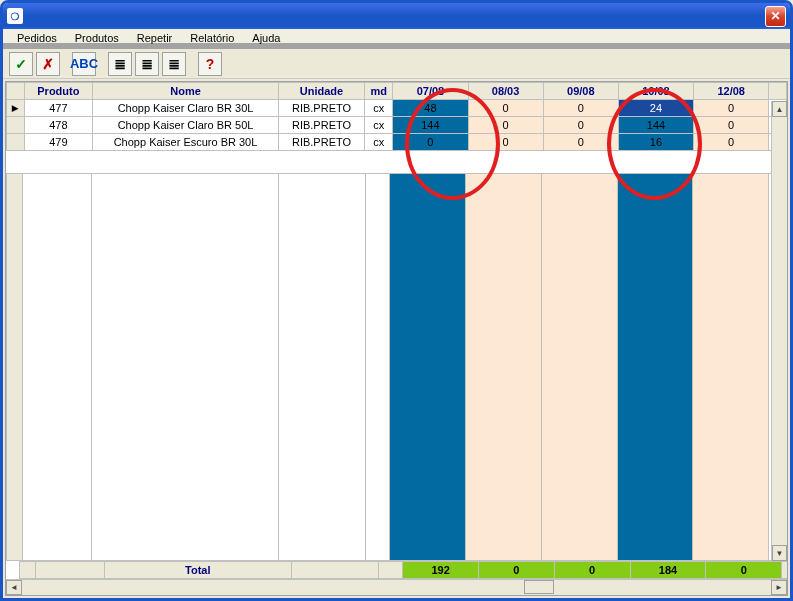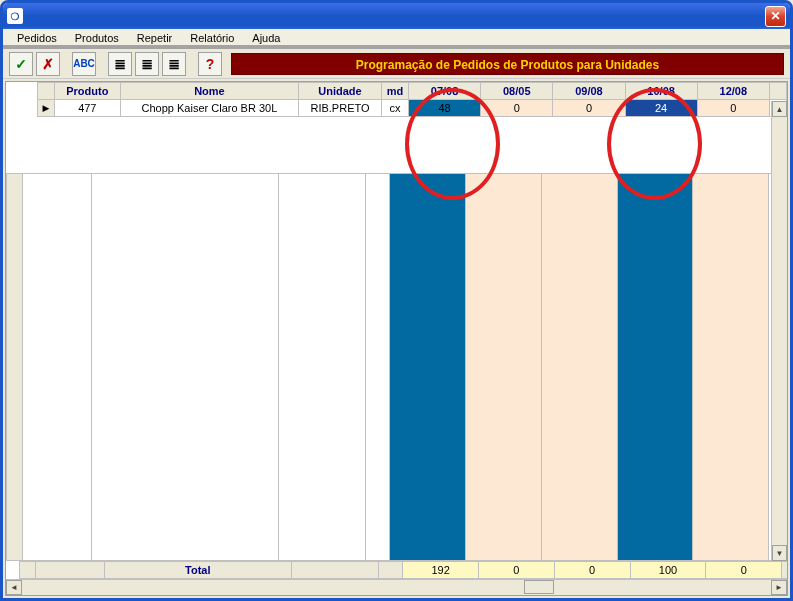--- a/index.html
+++ b/index.html
@@ -55,21 +55,21 @@
     justify-content: center;
     cursor: pointer;
     font-size: 12px;
   }
   .menubar {
     height: 20px;
     background: #f0efe2;
     display: flex;
     gap: 2px;
     padding: 2px 6px;
-    border-bottom: 4px solid #a3a3a3;
+    border-bottom: 6px solid #a3a3a3;
   }
   .menubar span {
     padding: 1px 8px;
     cursor: default;
   }
   .toolbar {
     height: 30px;
     display: flex;
     align-items: center;
     padding: 2px 6px;
@@ -83,21 +83,21 @@
     background: #f5f5f0;
     display: flex;
     align-items: center;
     justify-content: center;
     cursor: pointer;
     font-size: 14px;
     font-weight: bold;
   }
   .tbtn.green { color: #008000; }
   .tbtn.red { color: #c00000; }
-  .tbtn.blue { color: #0040c0; font-size:10px; }
+  .tbtn.blue { color: #0040c0; font-size:13px; }
   .tbtn.help { color: #c00000; }
   .tsep { width: 6px; }
   .banner {
     flex: 1;
     height: 22px;
     margin-left: 6px;
     background: #800000;
     color: #ffd000;
     font-weight: bold;
     text-align: center;
@@ -112,21 +112,20 @@
     border: 1px solid #a0a0a0;
     margin: 2px;
     overflow: hidden;
     display: flex;
     flex-direction: column;
   }
   .grid-body {
     flex: 1;
     position: relative;
     overflow: hidden;
-    padding-left: 31px;
   }
   table.grid {
     border-collapse: collapse;
     width: 100%;
   }
   table.grid th, table.grid td {
     border: 1px solid #c0c0c0;
     padding: 1px 4px;
     height: 17px;
     white-space: nowrap;
@@ -158,23 +157,23 @@
   td.selcell {
     background: #1a4aa0 !important;
     color: white;
   }
   .total-row td, .total-row th {
     background: #ece9d8;
     font-weight: bold;
     color: #000080;
   }
   .total-row td.peach, .total-row td.lpeach {
-    background: #fef9c3;
+    background: #84cc16;
     color: #000;
-    font-weight: normal;
+    font-weight: bold;
   }
   .vscroll {
     position: absolute;
     right: 0;
     top: 19px;
     bottom: 18px;
     width: 16px;
     background: #ece9d8;
     border-left: 1px solid #c0c0c0;
   }
@@ -247,52 +246,77 @@
     <div class="tbtn green">✓</div>
     <div class="tbtn red">✗</div>
     <div class="tsep"></div>
     <div class="tbtn blue">ABC</div>
     <div class="tsep"></div>
     <div class="tbtn">≣</div>
     <div class="tbtn">≣</div>
     <div class="tbtn">≣</div>
     <div class="tsep"></div>
     <div class="tbtn help">?</div>
-    <div class="banner">Programação de Pedidos de Produtos para Unidades</div>
   </div>
 
   <div class="grid-area">
     <div class="grid-body">
       <table class="grid">
         <thead>
           <tr>
             <th class="rowmark"></th>
             <th class="col-prod">Produto</th>
             <th class="col-nome">Nome</th>
             <th class="col-uni">Unidade</th>
             <th class="col-md">md</th>
             <th class="col-date peach">07/08</th>
-            <th class="col-date lpeach">08/05</th>
+            <th class="col-date lpeach">08/03</th>
             <th class="col-date lpeach">09/08</th>
             <th class="col-date peach">10/08</th>
             <th class="col-date lpeach">12/08</th>
             <th style="width:16px"></th>
           </tr>
         </thead>
         <tbody id="grid-rows">
             <tr>
               <td class="rowmark">▶</td>
               <td class="col-prod">477</td>
               <td class="col-nome">Chopp Kaiser Claro BR 30L</td>
               <td class="col-uni">RIB.PRETO</td>
               <td class="col-md">cx</td>
               <td class="col-date peach">48</td>
               <td class="col-date lpeach">0</td>
               <td class="col-date lpeach">0</td>
               <td class="col-date peach selcell">24</td>
+              <td class="col-date lpeach">0</td>
+              <td style="width:16px"></td>
+            </tr>
+            <tr>
+              <td class="rowmark"></td>
+              <td class="col-prod">478</td>
+              <td class="col-nome">Chopp Kaiser Claro BR 50L</td>
+              <td class="col-uni">RIB.PRETO</td>
+              <td class="col-md">cx</td>
+              <td class="col-date peach">144</td>
+              <td class="col-date lpeach">0</td>
+              <td class="col-date lpeach">0</td>
+              <td class="col-date peach">144</td>
+              <td class="col-date lpeach">0</td>
+              <td style="width:16px"></td>
+            </tr>
+            <tr>
+              <td class="rowmark"></td>
+              <td class="col-prod">479</td>
+              <td class="col-nome">Chopp Kaiser Escuro BR 30L</td>
+              <td class="col-uni">RIB.PRETO</td>
+              <td class="col-md">cx</td>
+              <td class="col-date peach">0</td>
+              <td class="col-date lpeach">0</td>
+              <td class="col-date lpeach">0</td>
+              <td class="col-date peach">16</td>
               <td class="col-date lpeach">0</td>
               <td style="width:16px"></td>
             </tr>
           </tbody>
       </table>
 
       <table class="grid" style="position:absolute; top:91px; left:0; right:0; bottom:18px; height:calc(100% - 109px);">
         <tbody>
             <tr class="filler-row">
           <td class="rowmark"></td>
@@ -314,21 +338,21 @@
         <tbody>
             <tr class="total-row">
           <td class="rowmark"></td>
           <td class="col-prod"></td>
           <td class="col-nome" style="text-align:center !important;">Total</td>
           <td class="col-uni"></td>
           <td class="col-md"></td>
           <td class="col-date peach">192</td>
           <td class="col-date lpeach">0</td>
           <td class="col-date lpeach">0</td>
-          <td class="col-date peach">100</td>
+          <td class="col-date peach">184</td>
           <td class="col-date lpeach">0</td>
           <td style="width:16px"></td>
         </tr>
       </tbody>
         </table>
 
       <div class="vscroll">
         <div class="arrow">▲</div>
         <div class="arrow dn">▼</div>
       </div>

